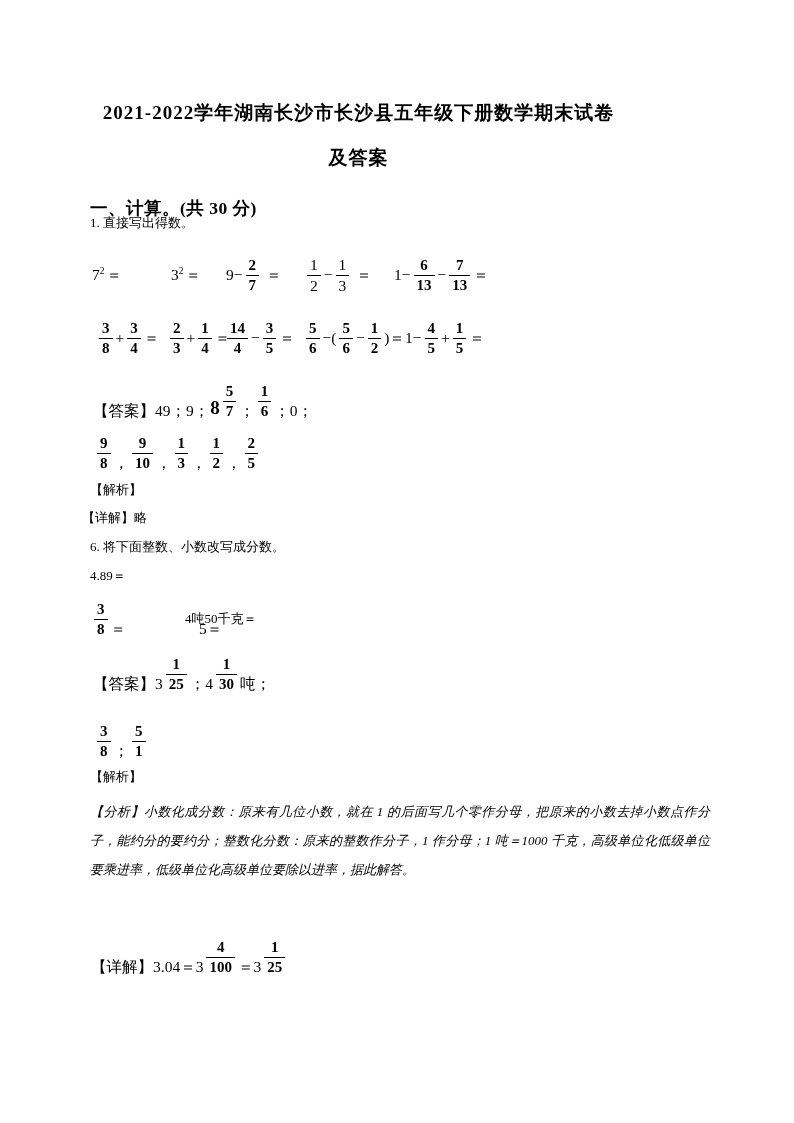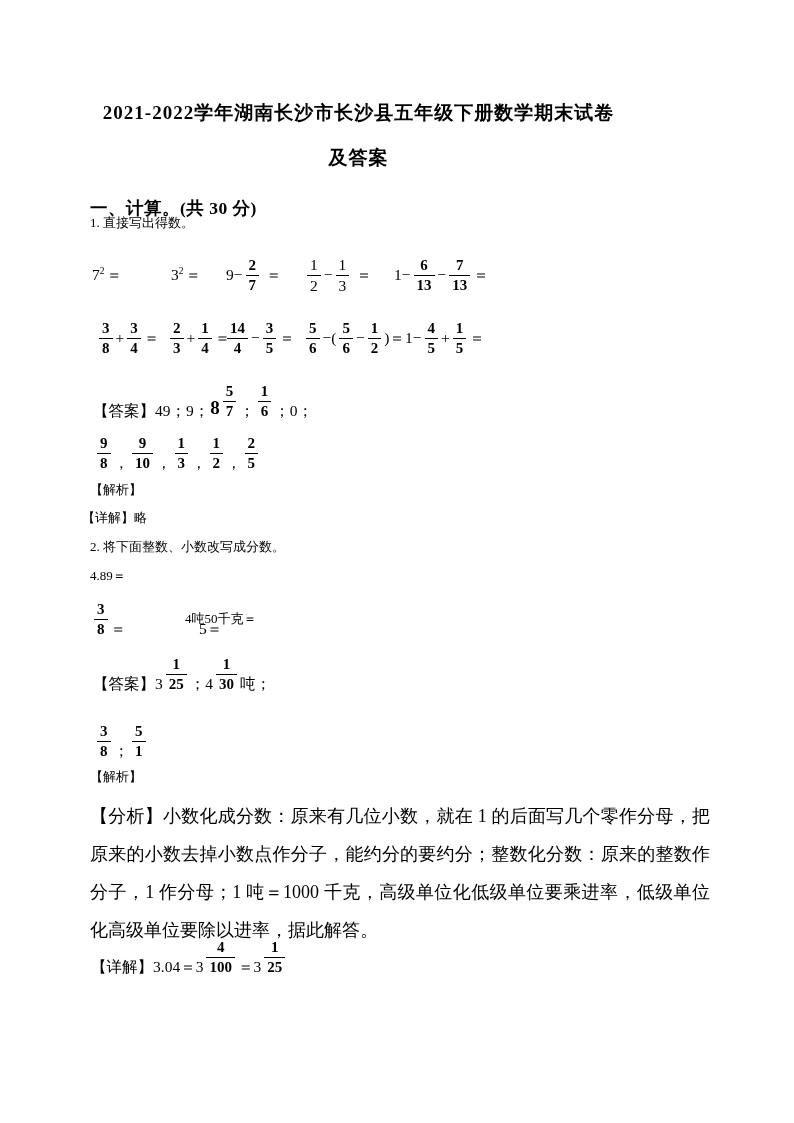--- a/index.html
+++ b/index.html
@@ -14,21 +14,21 @@
   .mc{display:inline-flex;align-items:center;height:100%;}
   .mb{display:inline-flex;align-items:flex-end;height:100%;}
   .base{display:inline-flex;align-items:center;height:100%;padding-bottom:6px;}
   .frac{display:inline-block;text-align:center;font-weight:bold;font-size:15px;line-height:1.12;margin:0 2px;}
   .frac .fn{display:block;padding:0 3px 1px;border-bottom:1.7px solid #000;}
   .frac .fd{display:block;padding:1px 3px 0;}
   .frac.light{font-weight:normal;font-size:15.5px;}
   .mx{font-size:15.5px;margin:0 1px;line-height:1.25;white-space:pre;}
   .whole{font-weight:bold;font-size:19px;line-height:1;margin-right:1px;align-self:flex-end;padding-bottom:3px;}
   sup{font-size:9.5px;line-height:1;}
-  .para{font-size:18px;line-height:38px;text-align:justify;}
+  .para{font-size:13px;line-height:29px;text-align:justify;font-style:italic;}
 </style>
 </head>
 <body>
 
 <div class="abs title" style="top:100px;">2021-2022学年湖南长沙市长沙县五年级下册数学期末试卷</div>
 <div class="abs title" style="top:145px;">及答案</div>
 
 <div class="abs h2" style="left:90px;top:196px;">一、计算。(共 30 分)</div>
 
 <div class="abs txt" style="left:90px;top:214px;">1. 直接写出得数。</div>
@@ -187,21 +187,21 @@
       <span class="frac">
         <span class="fn">2</span>
         <span class="fd">5</span>
       </span>
     </span>
 </div>
 
 <div class="abs txt" style="left:90px;top:481px;">【解析】</div>
 <div class="abs txt" style="left:82px;top:509px;">【详解】略</div>
 
-<div class="abs txt" style="left:90px;top:538px;">2. 将下面整数、小数改写成分数。</div>
+<div class="abs txt" style="left:90px;top:538px;">6. 将下面整数、小数改写成分数。</div>
 <div class="abs txt" style="left:90px;top:567px;">4.89＝</div>
 <div class="abs txt" style="left:185px;top:567px;margin-top:43px;">4吨50千克＝</div>
 
 <div class="abs row" style="top:598px;height:40px;">
   <span class="cell mb" style="left:92px;">
       <span class="frac">
         <span class="fn">3</span>
         <span class="fd">8</span>
       </span>
       <span class="mx">＝</span>

